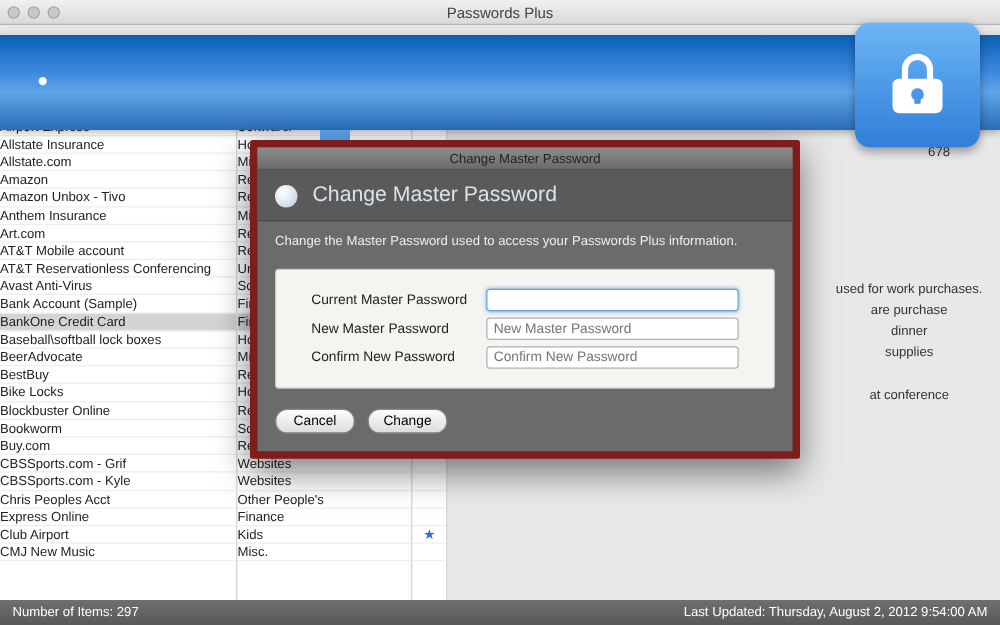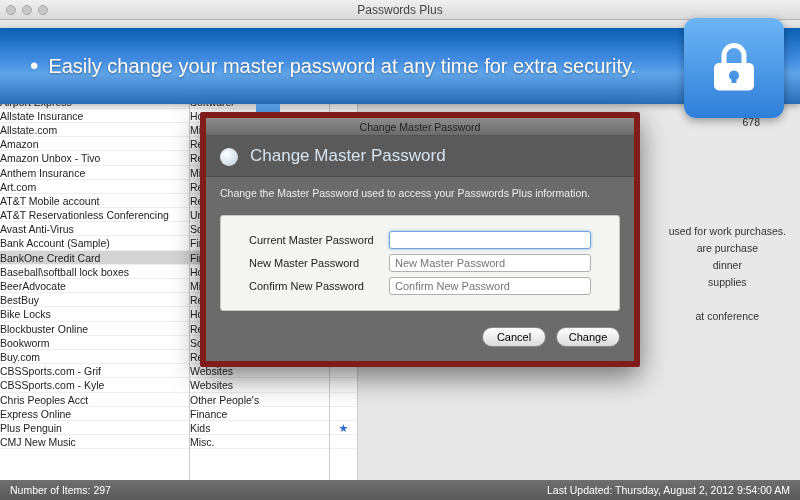--- a/index.html
+++ b/index.html
@@ -166,21 +166,21 @@
     flex: 1; height: 18px;
     border: 1px solid #b0b0b0;
     border-radius: 3px;
     padding: 0 5px;
     font-size: 11px;
     color: #888;
   }
   .dlg-row.first input { border-color: #6ea3dd; box-shadow: 0 0 3px #7fb2e8; }
   .dlg-note { font-weight: bold; font-size: 10.5px; margin-top: 4px; }
   .dlg-buttons {
-    display: flex; justify-content: flex-end; gap: 10px;
+    display: flex; gap: 10px;
     padding: 10px 14px 14px;
   }
   .dlg-buttons button {
     min-width: 64px; height: 20px;
     border-radius: 10px;
     border: 1px solid #888;
     background: linear-gradient(#fefefe,#dcdcdc);
     font-size: 11px;
     cursor: pointer;
   }
@@ -220,21 +220,21 @@
       <div class="row">BeerAdvocate</div>
       <div class="row">BestBuy</div>
       <div class="row">Bike Locks</div>
       <div class="row">Blockbuster Online</div>
       <div class="row">Bookworm</div>
       <div class="row">Buy.com</div>
       <div class="row">CBSSports.com - Grif</div>
       <div class="row">CBSSports.com - Kyle</div>
       <div class="row">Chris Peoples Acct</div>
       <div class="row">Express Online</div>
-      <div class="row">Plus Penguin</div>
+      <div class="row">Club Airport</div>
       <div class="row">CMJ New Music</div>
     </div>
   <div class="col-cat" id="col-cat">
       <div class="row">Software/</div>
       <div class="row">Sites - De</div>
       <div class="row">Software/</div>
       <div class="row">Software/</div>
       <div class="row">Home</div>
       <div class="row">Misc.</div>
       <div class="row">Retail</div>
@@ -304,21 +304,20 @@
   </div>
 </div>
 
 <div class="footer">
   <div>Number of Items: 297</div>
   <div>Last Updated: Thursday, August 2, 2012 9:54:00 AM</div>
 </div>
 
 <div class="banner">
   <span class="bullet">•</span>
-  <span class="banner-text">Easily change your master password at any time for extra security.</span>
 </div>
 <div class="lock-badge">
   <svg viewBox="0 0 24 24">
       <path fill="#fff" d="M12 2a5 5 0 0 0-5 5v3H6a2 2 0 0 0-2 2v7a2 2 0 0 0 2 2h12a2 2 0 0 0 2-2v-7a2 2 0 0 0-2-2h-1V7a5 5 0 0 0-5-5zm-3 5a3 3 0 1 1 6 0v3H9V7zm3 6a2 2 0 0 1 1 3.73V18h-2v-1.27A2 2 0 0 1 12 13z"></path>
     </svg>
 </div>
 <div class="arrowdown">
   <svg viewBox="0 0 64 48">
       <path fill="#5aa3ec" d="M20 0 h24 v20 h12 L32 48 L8 20 h12 z"></path>
     </svg>

